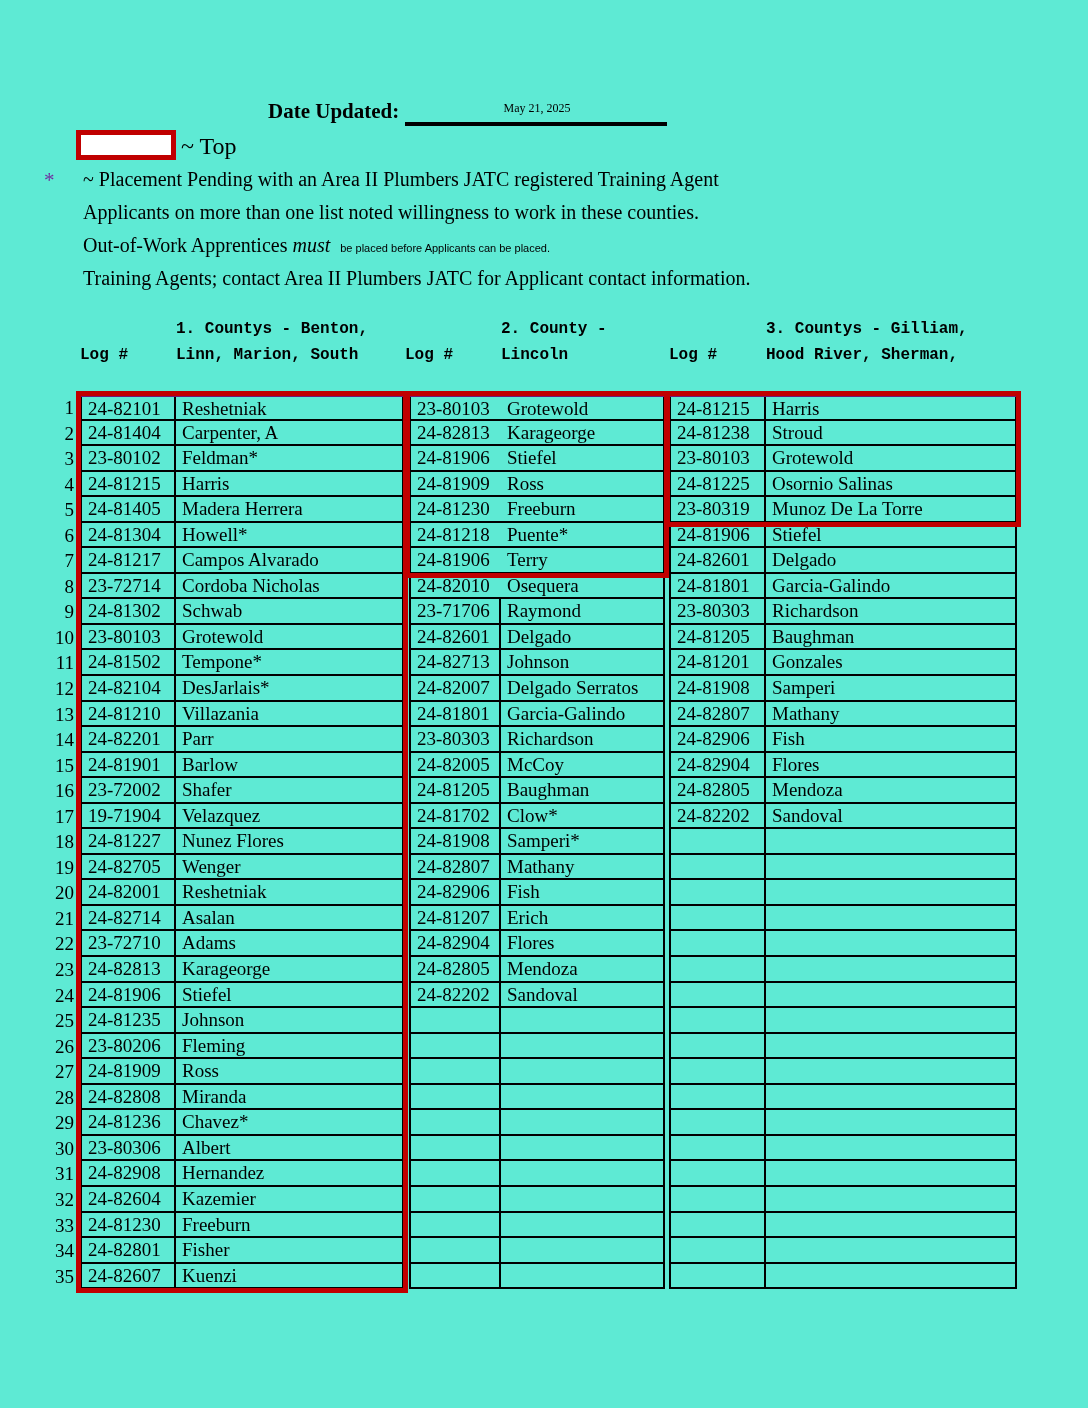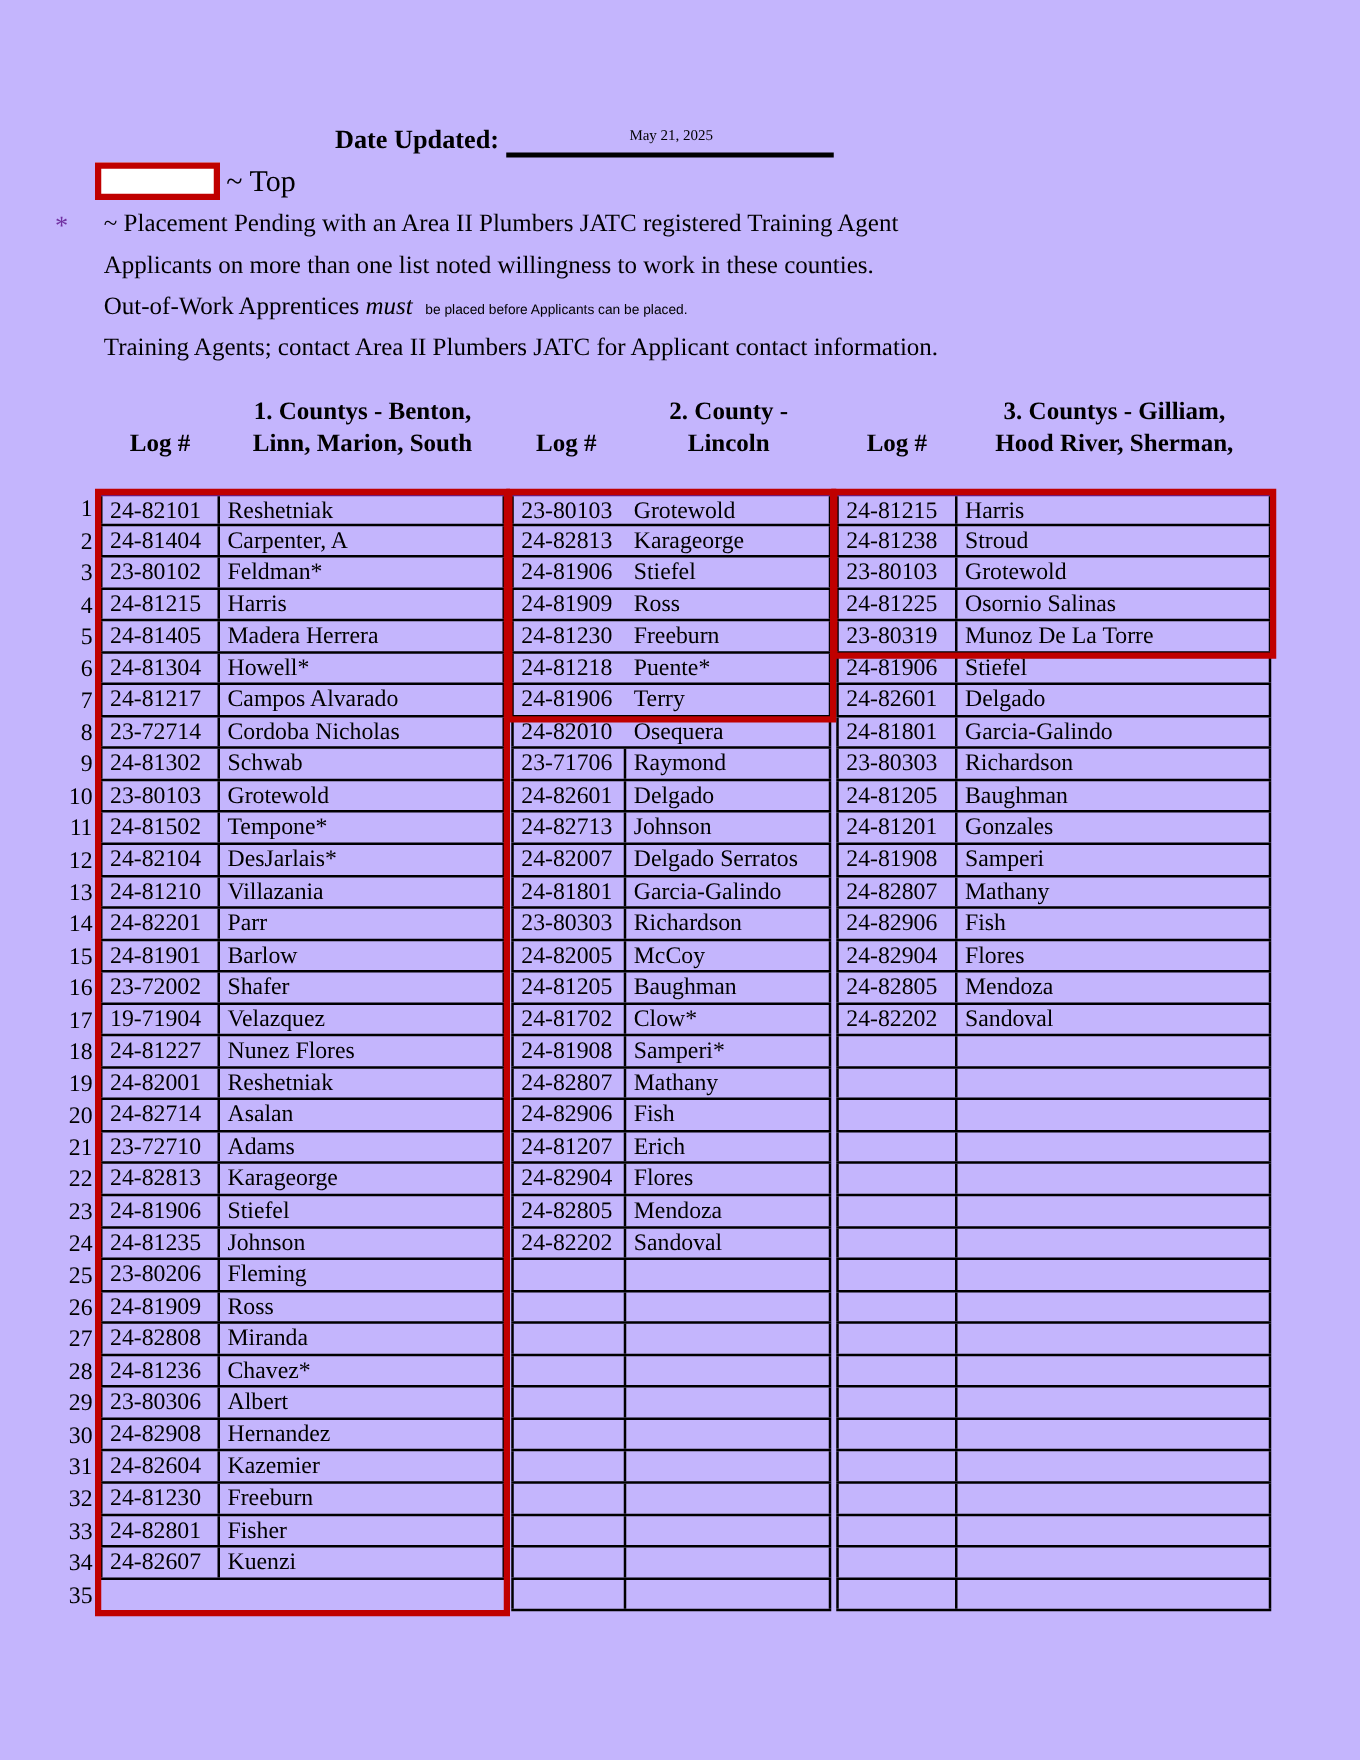--- a/index.html
+++ b/index.html
@@ -1,34 +1,34 @@
 <!DOCTYPE html>
 <html><head>
 <meta charset="utf-8">
 <style>
   html,body { margin:0; padding:0; background:#fff; }
   #page {
-    position:relative; width:1088px; height:1408px; background:#c4b5fd;
+    position:relative; width:1088px; height:1408px; background:#5eead4;
     font-family:"Liberation Serif","DejaVu Serif",serif; color:#000;
     overflow:hidden;
   }
   
   .date-label { position:absolute; left:268px; top:99px; font-weight:bold; font-size:21px; }
   .date-value { position:absolute; left:407px; top:101px; width:260px; text-align:center; font-size:12px; }
   .date-underline { position:absolute; left:405px; top:122px; width:262px; height:4px; background:#000; }
   .top-red-box { position:absolute; left:76px; top:130px; width:100px; height:30px;
     border:5px solid #C00000; box-sizing:border-box; background:#fff; }
   .top-label { position:absolute; left:181px; top:133px; font-size:24px; }
   .star { position:absolute; left:44px; top:168px; font-size:21px; color:#7030A0; }
   .note { position:absolute; left:83px; font-size:20px; white-space:nowrap; }
   .n1 { top:168px; } .n2 { top:201px; } .n3 { top:234px; } .n4 { top:267px; }
   .n3 .ital { font-style:italic; margin-right:10px; }
   .n3 .sans { font-family:"Liberation Sans","DejaVu Sans",sans-serif; font-size:11px; }
   
-  .colhead { position:absolute; font-weight:bold; font-size:20px; text-align:center; line-height:26px; }
+  .colhead { position:absolute; font-weight:bold; font-size:16px; text-align:left; line-height:26px;font-family:Liberation Mono, monospace; }
   .lh1 { left:80px;  width:96px;  top:342px; }
   .lh2 { left:405px; width:96px;  top:342px; }
   .lh3 { left:669px; width:97px;  top:342px; }
   .tt1a { left:176px; width:228px; top:316px; }
   .tt1b { left:176px; width:228px; top:342px; }
   .tt2a { left:501px; width:164px; top:316px; }
   .tt2b { left:501px; width:164px; top:342px; }
   .tt3a { left:766px; width:251px; top:316px; }
   .tt3b { left:766px; width:251px; top:342px; }
   
@@ -185,20 +185,24 @@
       </div>
       <div class="trow">
         <div class="cell log">19-71904</div>
         <div class="cell name">Velazquez</div>
       </div>
       <div class="trow">
         <div class="cell log">24-81227</div>
         <div class="cell name">Nunez Flores</div>
       </div>
       <div class="trow">
+        <div class="cell log">24-82705</div>
+        <div class="cell name">Wenger</div>
+      </div>
+      <div class="trow">
         <div class="cell log">24-82001</div>
         <div class="cell name">Reshetniak</div>
       </div>
       <div class="trow">
         <div class="cell log">24-82714</div>
         <div class="cell name">Asalan</div>
       </div>
       <div class="trow">
         <div class="cell log">23-72710</div>
         <div class="cell name">Adams</div>

